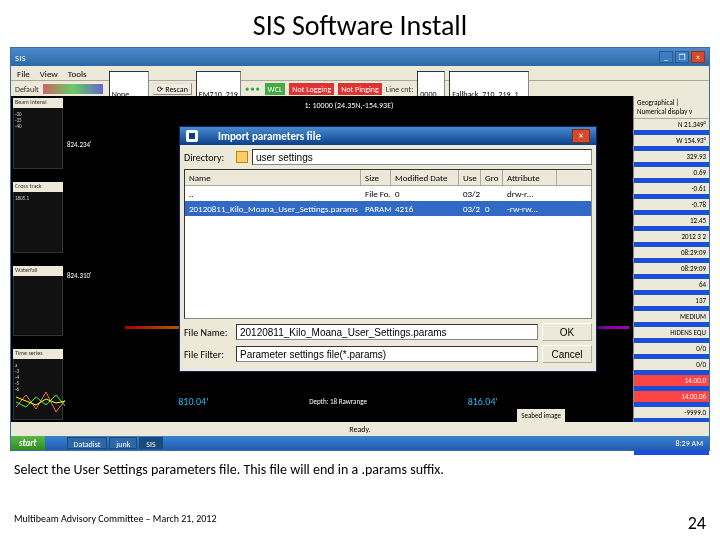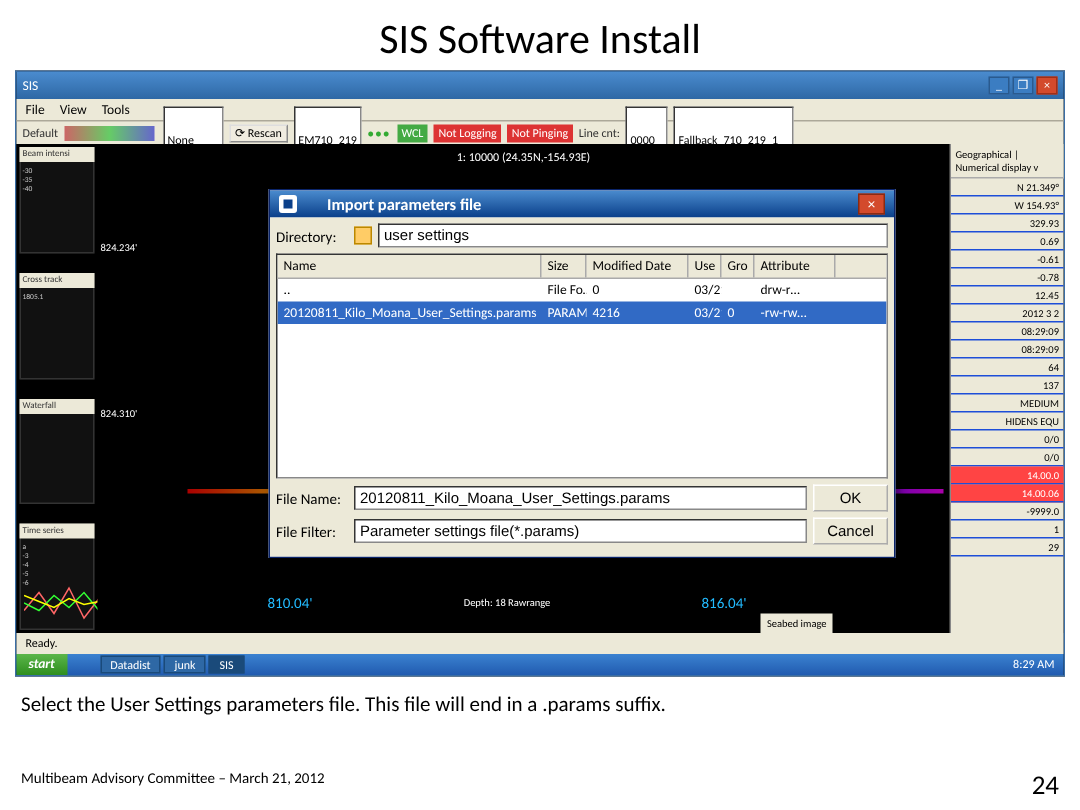--- a/index.html
+++ b/index.html
@@ -24,27 +24,27 @@
 .left-panel { width: 54px; display: flex; flex-direction: column; gap: 13px; padding: 2px; }
 .lp-box { background: #111; border: 1px solid #333; flex: 1; position: relative; }
 .lp-box .lp-title { position: absolute; top: -1px; left: -1px; right: -1px; height: 10px; background: #ece9d8; font-size: 6px; color: #333; padding: 0 2px; overflow: hidden; }
 .lp-box .lp-axis { position: absolute; left: 1px; top: 12px; font-size: 5px; color: #ccc; }
 .lp-wave { position: absolute; bottom: 2px; left: 2px; right: 2px; height: 30px; }
 .center-area { flex: 1; position: relative; background: #000; }
 .coord-text { position: absolute; top: 4px; left: 50%; transform: translateX(-50%); color: #fff; font-size: 8px; }
 .side-coord { position: absolute; font-size: 7px; color: #fff; }
 .right-panel { width: 76px; background: #ece9d8; border-left: 1px solid #888; font-size: 7px; }
 .rp-title { background: #ece9d8; padding: 2px 3px; font-size: 7px; border-bottom: 1px solid #aaa; }
-.rp-row { padding: 1px 3px; border-bottom: 1px solid #1d4ed8; display: flex; justify-content: space-between; }
+.rp-row { padding: 1px 3px; border-bottom: 5px solid #1d4ed8; display: flex; justify-content: space-between; }
 .rp-row.red { background: #f44; color: #fff; }
 .bottom-strip { position: absolute; left: 56px; right: 78px; bottom: 14px; height: 14px; display: flex; align-items: center; }
 .bs-tick { flex: 1; text-align: center; color: #2bf; font-size: 10px; }
 .bs-mid { color: #fff; font-size: 7px; }
-.bottom-right { position: absolute; right: 78px; bottom: 0; color: #fff; font-size: 7px; padding: 2px 4px; background: #ece9d8; color: #000; }
-.statusbar { position: absolute; left: 0; bottom: 14px; right: 0; height: 14px; background: #ece9d8; font-size: 8px; padding: 0 6px; line-height: 14px; }
+.bottom-right { position: absolute; right: 68px; bottom: 0; color: #fff; font-size: 7px; padding: 2px 4px; background: #ece9d8; color: #000; }
+.statusbar { position: absolute; left: 0; bottom: 14px; right: 0; height: 14px; background: #ece9d8; font-size: 8px; padding: 0 6px; line-height: 14px; text-align: center; }
 .taskbar { position: absolute; left: 0; right: 0; bottom: 0; height: 14px; background: linear-gradient(#3b82d0,#215bb0); display: flex; align-items: center; }
 .start-btn { background: linear-gradient(#5bb64a,#2e8e1e); color: #fff; font-size: 9px; font-weight: bold; font-style: italic; padding: 0 8px; height: 14px; line-height: 14px; }
 .task-item { background: #2e68a5; color: #fff; font-size: 8px; padding: 0 6px; height: 12px; line-height: 12px; margin-left: 2px; border: 1px solid #1a4a7a; }
 .task-item.active { background: #1a4a7a; }
 .tray { margin-left: auto; color: #fff; font-size: 8px; padding: 0 6px; }
 .dialog { position: absolute; left: 168px; top: 78px; width: 418px; background: #fff; border: 1px solid #0a246a; box-shadow: 2px 2px 6px rgba(0,0,0,.5); font-size: 10px; }
 .dlg-title { height: 18px; background: linear-gradient(#4a8bce,#0a3f8a); color: #fff; display: flex; align-items: center; padding: 0 6px; }
 .dlg-title-icon { width: 12px; height: 12px; background: #fff; border-radius: 2px; margin-right: 4px; position: relative; }
 .dlg-title-icon::after { content: ""; position: absolute; left: 3px; top: 3px; width: 6px; height: 6px; background: #0a3f8a; }
 .dlg-title-text { flex: 1; font-weight: bold; font-size: 11px; padding-left: 16px; }
@@ -122,21 +122,21 @@
 -6</div>
         <svg class="lp-wave" viewBox="0 0 50 30">
             <polyline points="0,20 10,8 20,22 30,5 40,25 50,12" stroke="#f66" fill="none" stroke-width="1"></polyline>
             <polyline points="0,15 10,20 20,10 30,18 40,8 50,20" stroke="#3f3" fill="none" stroke-width="1"></polyline>
             <polyline points="0,10 10,14 20,18 30,12 40,16 50,14" stroke="#ff0" fill="none" stroke-width="1"></polyline>
           </svg>
       </div>
     </div>
     <div class="center-area">
       <div class="coord-text">1: 10000  (24.35N,-154.93E)</div>
-      <div class="side-coord" style="left:2px;top:64px">824.234'</div>
+      <div class="side-coord" style="left:2px;top:44px">824.234'</div>
       <div class="side-coord" style="left:2px;top:175px">824.310'</div>
       <div class="side-coord" style="right:80px;top:52px">824.310'</div>
       <div style="position:absolute;left:60px;right:4px;top:230px;height:3px;background:linear-gradient(90deg,#a00,#aa0,#0a0,#0aa,#00a,#a0a)"></div>
       <div class="bottom-strip">
         <span class="bs-tick">810.04'</span>
         <span class="bs-tick bs-mid">Depth: 18 Rawrange</span>
         <span class="bs-tick">816.04'</span>
       </div>
       <div class="bottom-right">Seabed image</div>
     </div>

